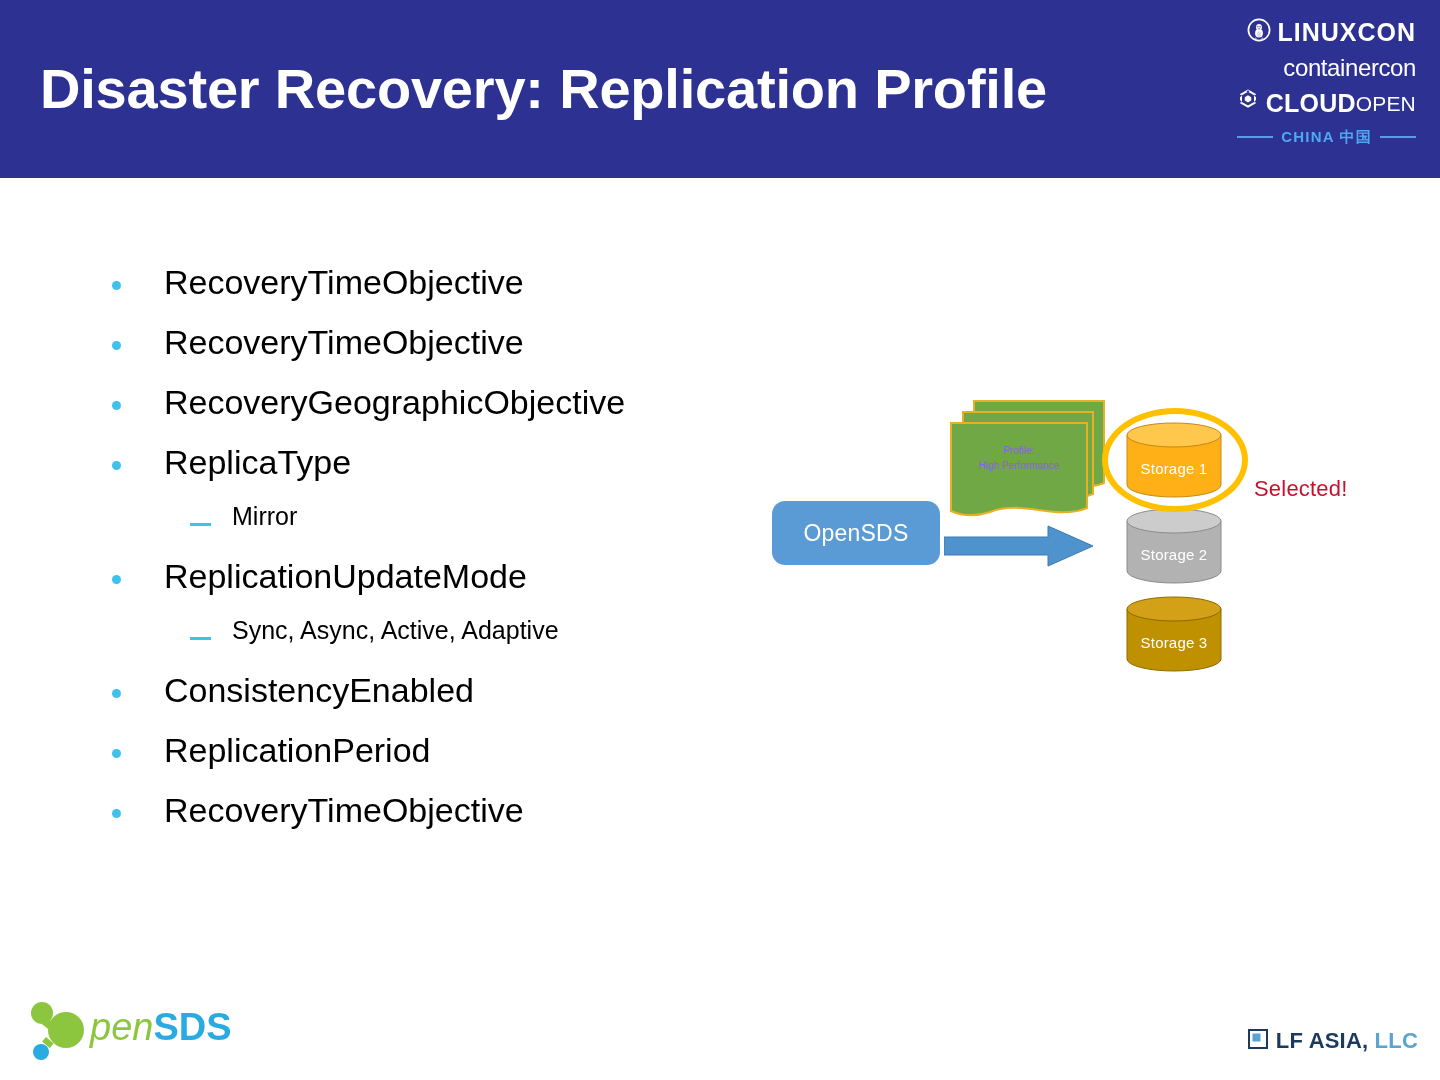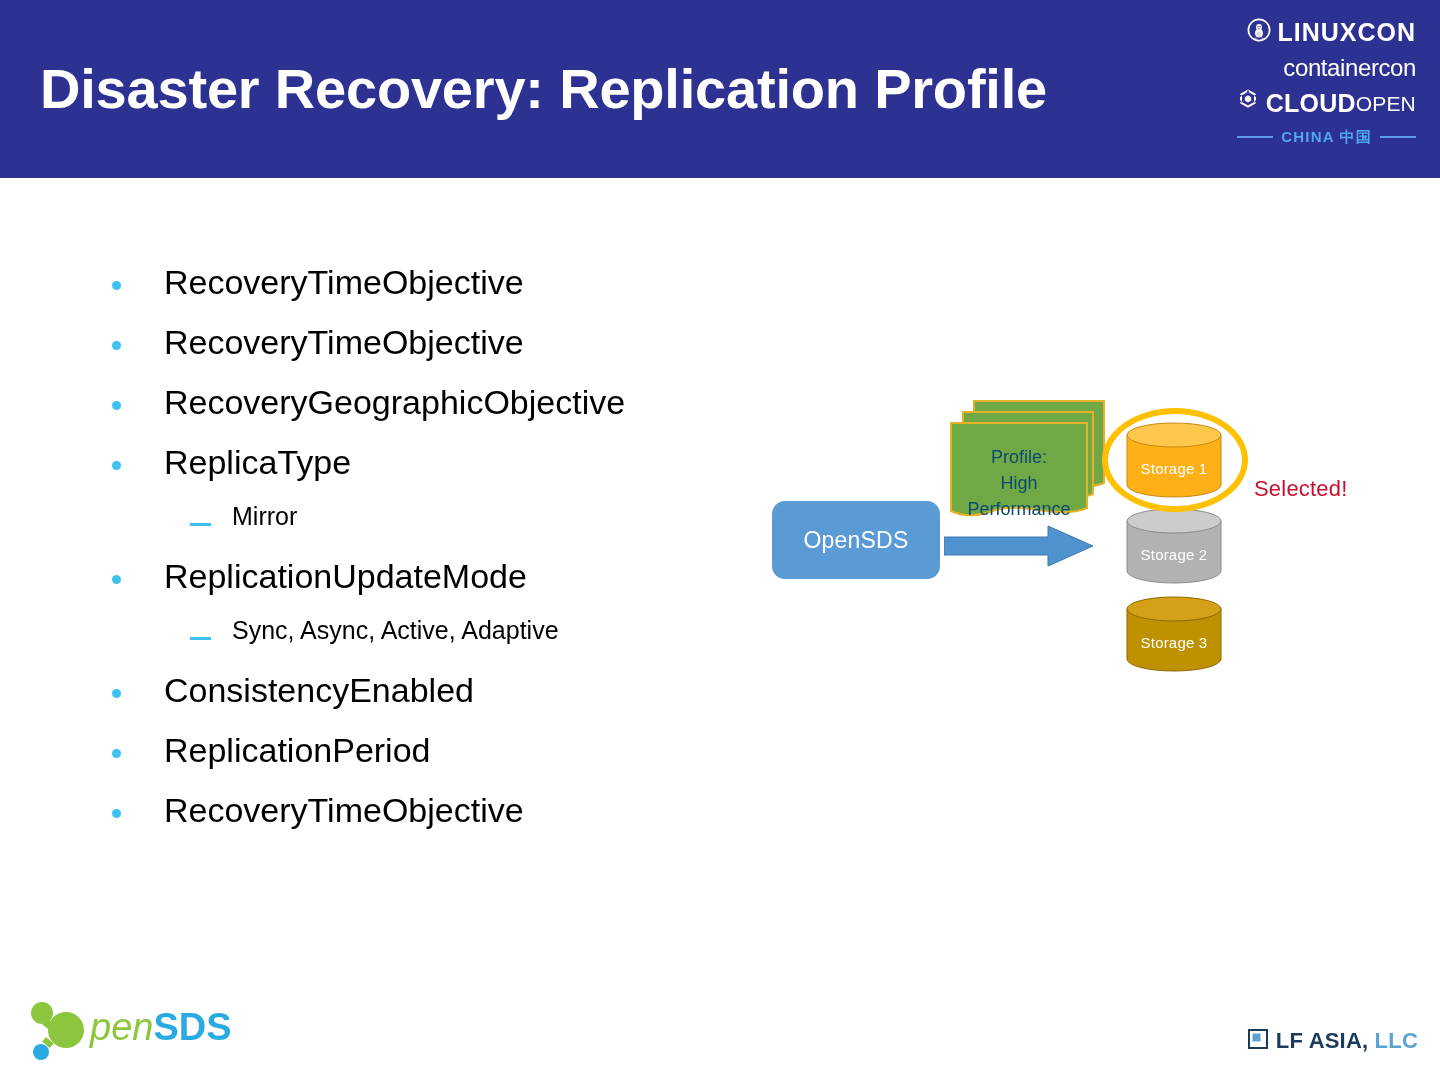--- a/index.html
+++ b/index.html
@@ -153,21 +153,21 @@
     width: 620px;
     height: 290px;
   }
 
   
   #opensds-box {
     position: absolute;
     left: 12px;
     top: 113px;
     width: 168px;
-    height: 78px;
+    height: 64px;
     background: #5B9BD5;
     border-radius: 13px;
     display: flex;
     align-items: center;
     justify-content: center;
     text-align: center;
   }
   #opensds-label {
     color: #ffffff;
     font-size: 23px;
@@ -199,22 +199,22 @@
   }
   #profile-card-back   { left: 23px; top: 0px;  }
   #profile-card-mid    { left: 12px; top: 11px; }
   #profile-card-front  { left: 0px;  top: 22px; width: 138px; height: 96px; }
   #profile-text {
     position: absolute;
     left: 0px;
     top: 44px;
     width: 138px;
     text-align: center;
-    color: #0c4a6e;
-    font-size: 18px;
+    color: #8b5cf6;
+    font-size: 10px;
     line-height: 1.45;
     pointer-events: none;
   }
 
   
   .cyl {
     position: absolute;
     width: 100px;
     height: 76px;
   }

